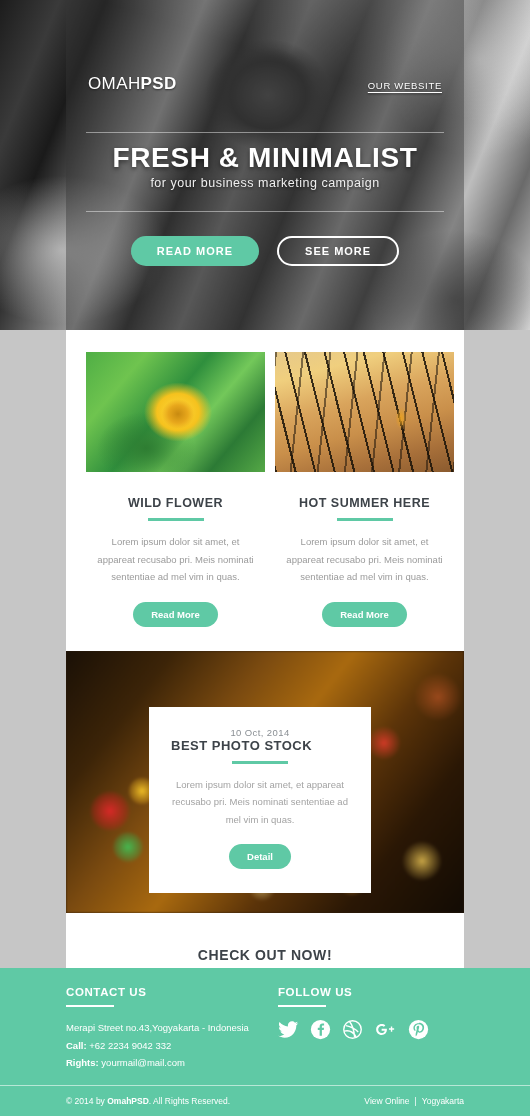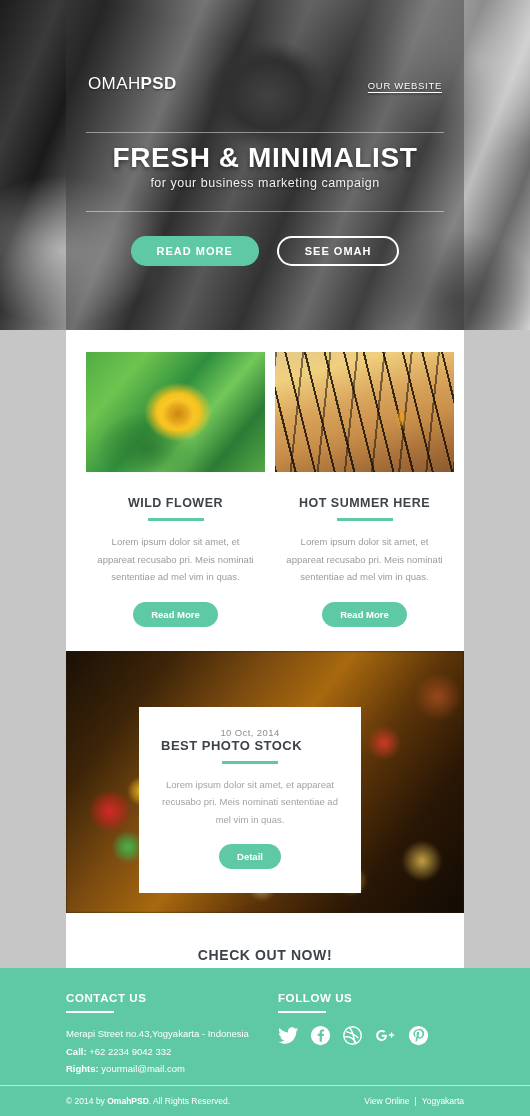--- a/index.html
+++ b/index.html
@@ -159,21 +159,21 @@
       radial-gradient(circle 22px at 318px 92px, rgba(235,60,45,0.8) 0%, rgba(220,50,40,0) 78%),
       radial-gradient(circle 26px at 356px 210px, rgba(250,210,90,0.75) 0%, rgba(240,195,70,0) 78%),
       radial-gradient(circle 20px at 286px 230px, rgba(245,170,60,0.7) 0%, rgba(235,160,50,0) 78%),
       radial-gradient(circle 30px at 372px 46px, rgba(200,90,40,0.6) 0%, rgba(190,80,30,0) 80%),
       radial-gradient(circle 18px at 196px 236px, rgba(250,230,150,0.55) 0%, rgba(245,225,140,0) 80%),
       linear-gradient(128deg, #1a1006 0%, #3c2408 18%, #7a4a10 34%, #a8690f 48%, #5c3409 64%, #2a1705 80%, #120b04 100%),
       #241505;
     filter: blur(1px);
   }
   .feature-card {
-    position: absolute; left: 73px; top: 56px;
+    position: absolute; left: 83px; top: 56px;
     width: 222px; background: #fff; padding: 20px 22px 24px;
   }
   .feat-date {
     text-align: center; color: #8a8f94; font-size: 9.5px; letter-spacing: .4px;
   }
   .feat-title {
     text-align: left; color: #3d4349;
     font-size: 13px; font-weight: 700; letter-spacing: .5px;
     margin-top: 0;
   }
@@ -195,21 +195,21 @@
     font-size: 10px; font-weight: 700;
     font-family: inherit; cursor: pointer;
   }
 
   
   .footer {
     position: absolute; left: 0; top: 968px;
     width: 530px; height: 117px; background: #5fc9a5;
   }
   .footer-inner {
-    position: relative; margin: 0 auto; width: 398px; padding-top: 24px;
+    position: relative; margin: 0 auto; width: 398px; padding-top: 18px;
     display: flex;
   }
   .fcol-contact { width: 212px; }
   .fcol-follow { width: 186px; }
   .f-head {
     color: #fff; font-size: 11.5px; font-weight: 700; letter-spacing: .6px;
   }
   .f-rule { width: 48px; height: 2px; background: #fff; margin: 7px 0 12px; }
   .f-line { color: #fff; font-size: 9.5px; line-height: 1.85; }
   .f-line b { font-weight: 700; }
@@ -241,21 +241,21 @@
     <div class="hero-scrim"></div>
     <div class="hero-inner">
       <div class="logo"><span>OMAH</span><b>PSD</b></div>
       <div class="our-website">OUR WEBSITE</div>
       <div class="hr-top"></div>
       <div class="hero-title">FRESH &amp; MINIMALIST</div>
       <div class="hero-sub">for your business marketing campaign</div>
       <div class="hr-bot"></div>
       <div class="hero-btns">
         <button class="btn-read">READ MORE</button>
-        <button class="btn-see">SEE OMAH</button>
+        <button class="btn-see">SEE MORE</button>
       </div>
     </div>
   </div>
 
   <div class="card">
 
     <div class="articles">
       <div class="article">
         <div class="thumb thumb-flower"></div>
         <div class="art-title">WILD FLOWER</div>

